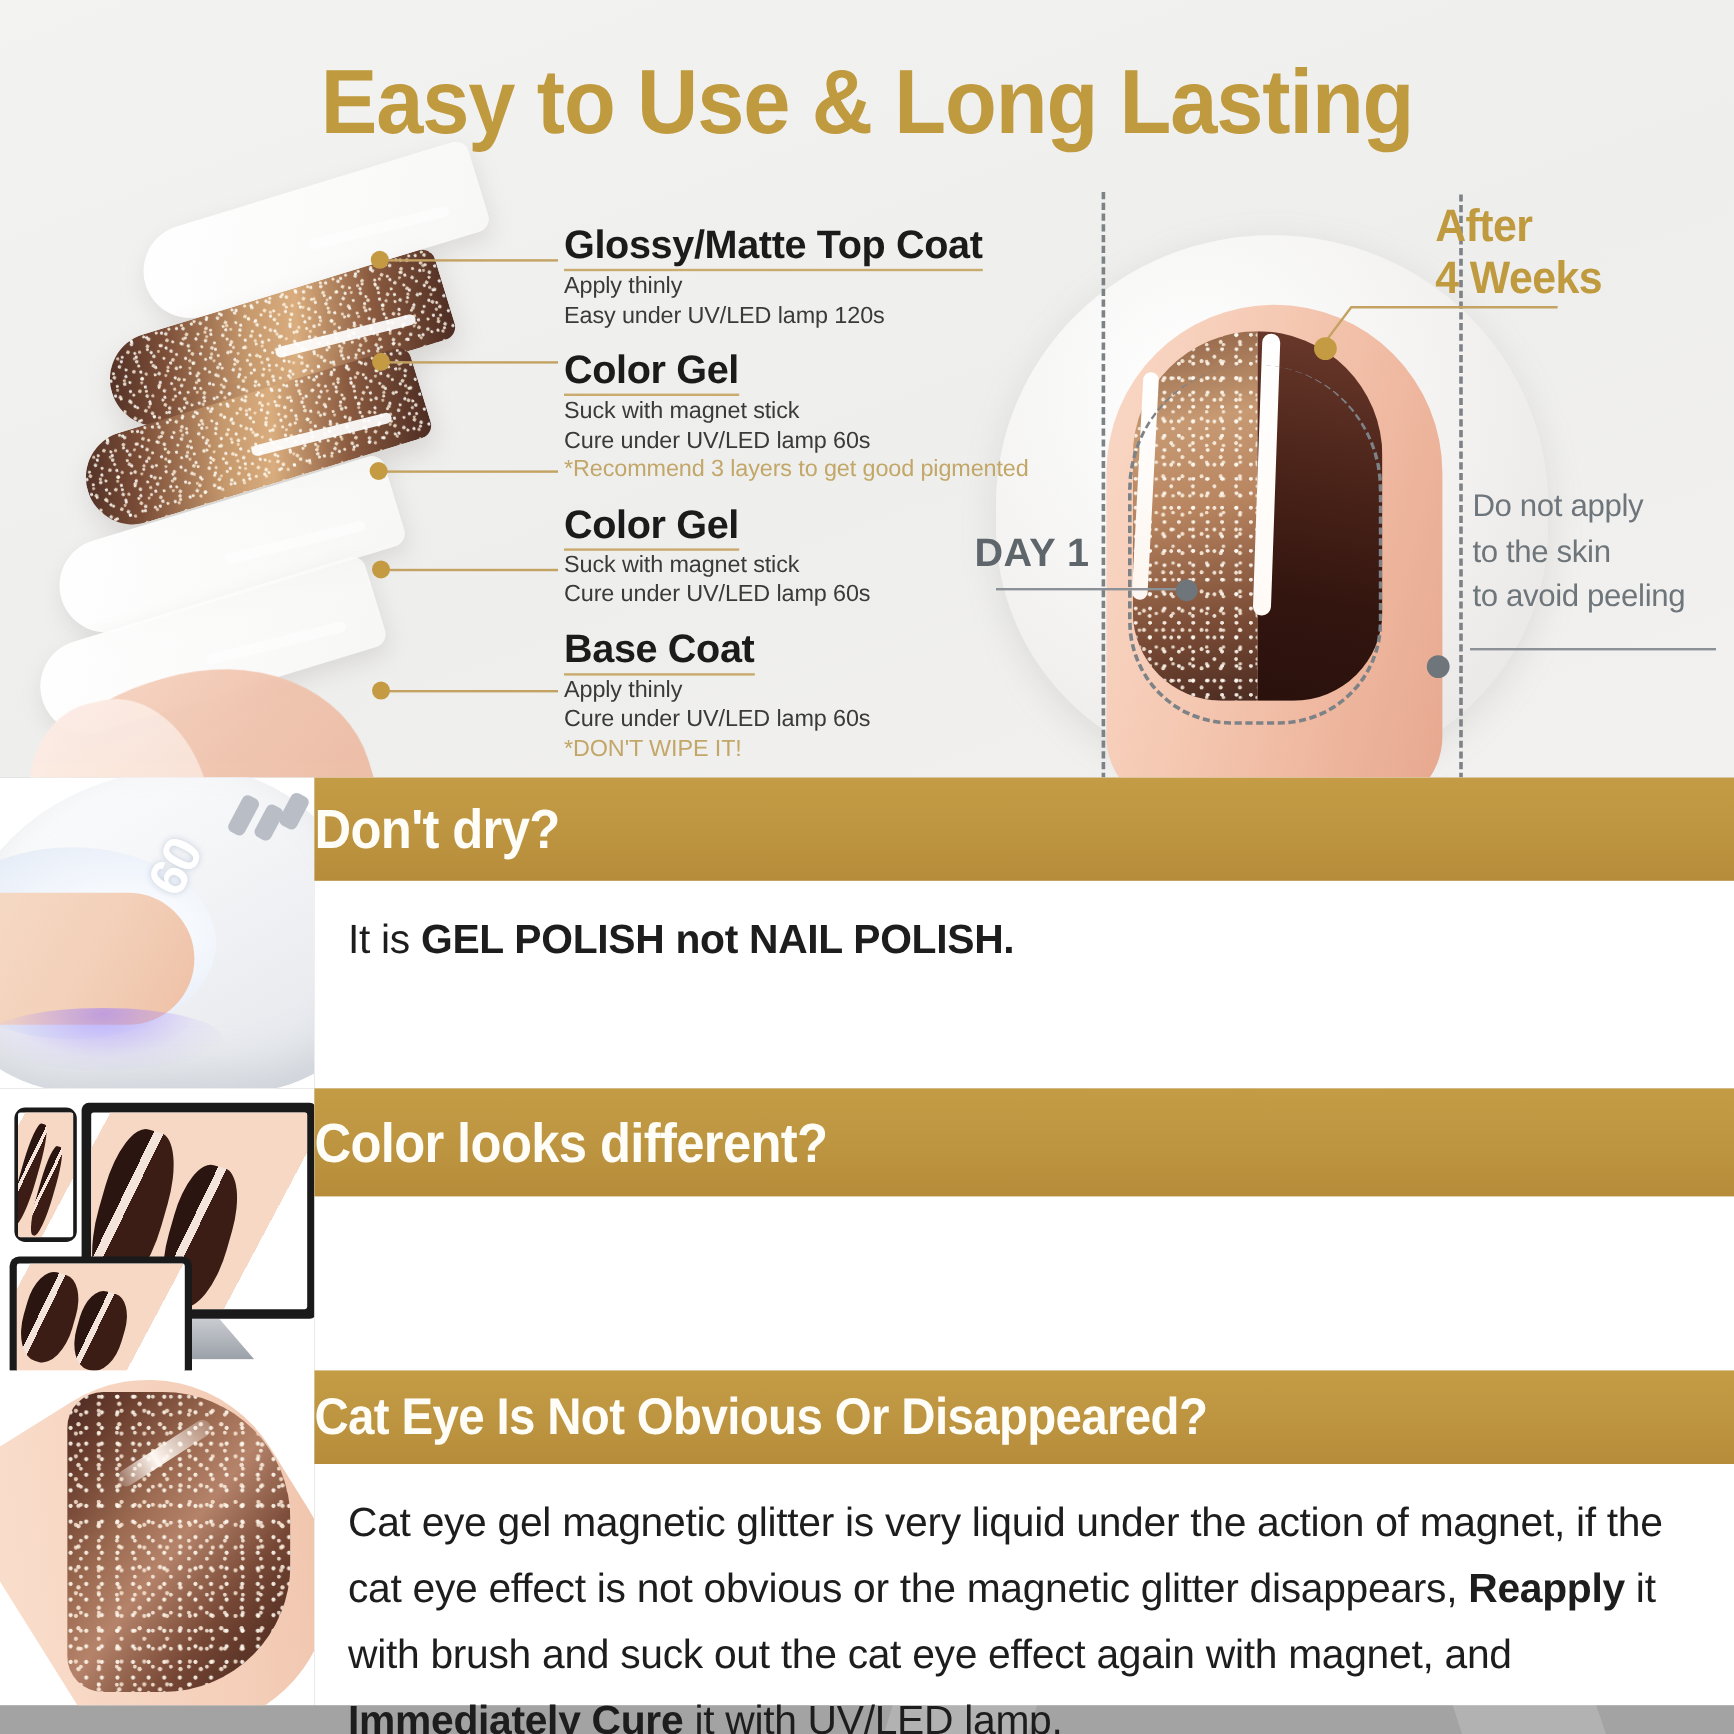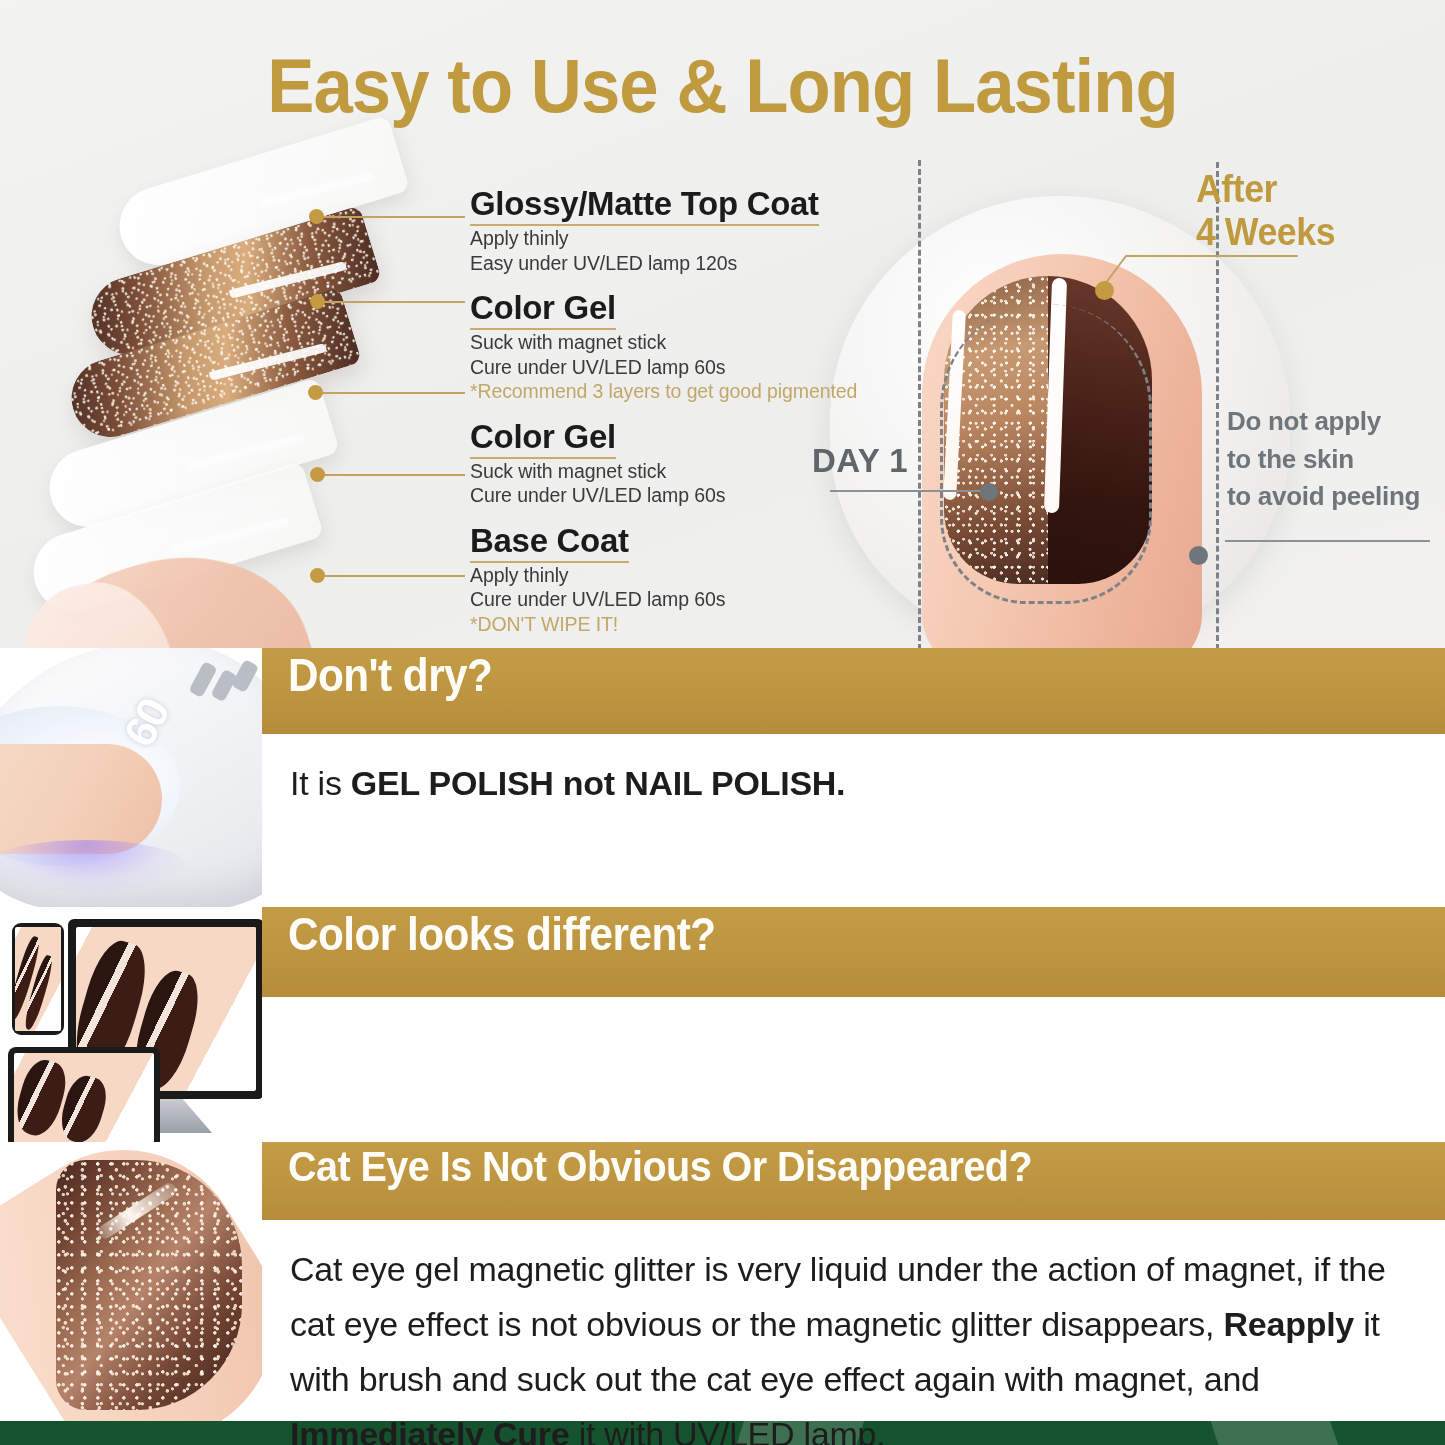--- a/index.html
+++ b/index.html
@@ -5,21 +5,21 @@
   * { box-sizing: border-box; margin: 0; padding: 0; }
   html, body {
     width: 1445px; height: 1445px;
     font-family: "Liberation Sans", sans-serif;
     background: #ffffff;
     overflow: hidden;
   }
   #page {
     position: relative;
     width: 1445px; height: 1445px;
-    background: #14532d;
+    background: #a3a3a3;
     overflow: hidden;
   }
 
   
   .watermark {
     position: absolute;
     left: 640px; top: 690px;
     width: 700px; height: 760px;
     pointer-events: none;
     z-index: 3;
@@ -186,21 +186,21 @@
     line-height: 1.12; letter-spacing: -.5px;
     transform: scaleX(.94); transform-origin: left top;
   }
   .day1-label {
     position: absolute; left: 812px; top: 442px;
     font-size: 33px; font-weight: bold; color: #5e666b;
     letter-spacing: .5px;
   }
   .skin-warn {
     position: absolute; left: 1227px; top: 403px;
-    font-size: 26px; font-weight: bold; color: #6e767b;
+    font-size: 26px; font-weight: normal; color: #6e767b;
     line-height: 1.45; letter-spacing: -.3px;
   }
 
   
   .faq {
     position: absolute; left: 0; width: 1445px;
     z-index: 4;
   }
   .faq-thumb {
     position: absolute; left: 0; top: 0;
@@ -209,22 +209,21 @@
     background: #ffffff;
   }
   .faq-body {
     position: absolute; left: 262px; top: 0;
     width: 1183px; height: 100%;
     background: #ffffff;
   }
   .faq-bar {
     width: 100%;
     background: linear-gradient(180deg,#c49c45 0%,#bd9440 55%,#b68c3a 100%);
-    display: flex; 
-    padding-left: 26px;
+    display: flex; align-items: center;
   }
   .faq-bar-title {
     color: #fffdf7;
     font-weight: bold;
     letter-spacing: -.6px;
     transform: scaleX(.92);
     transform-origin: left center;
     white-space: nowrap;
   }
   .faq-text {

